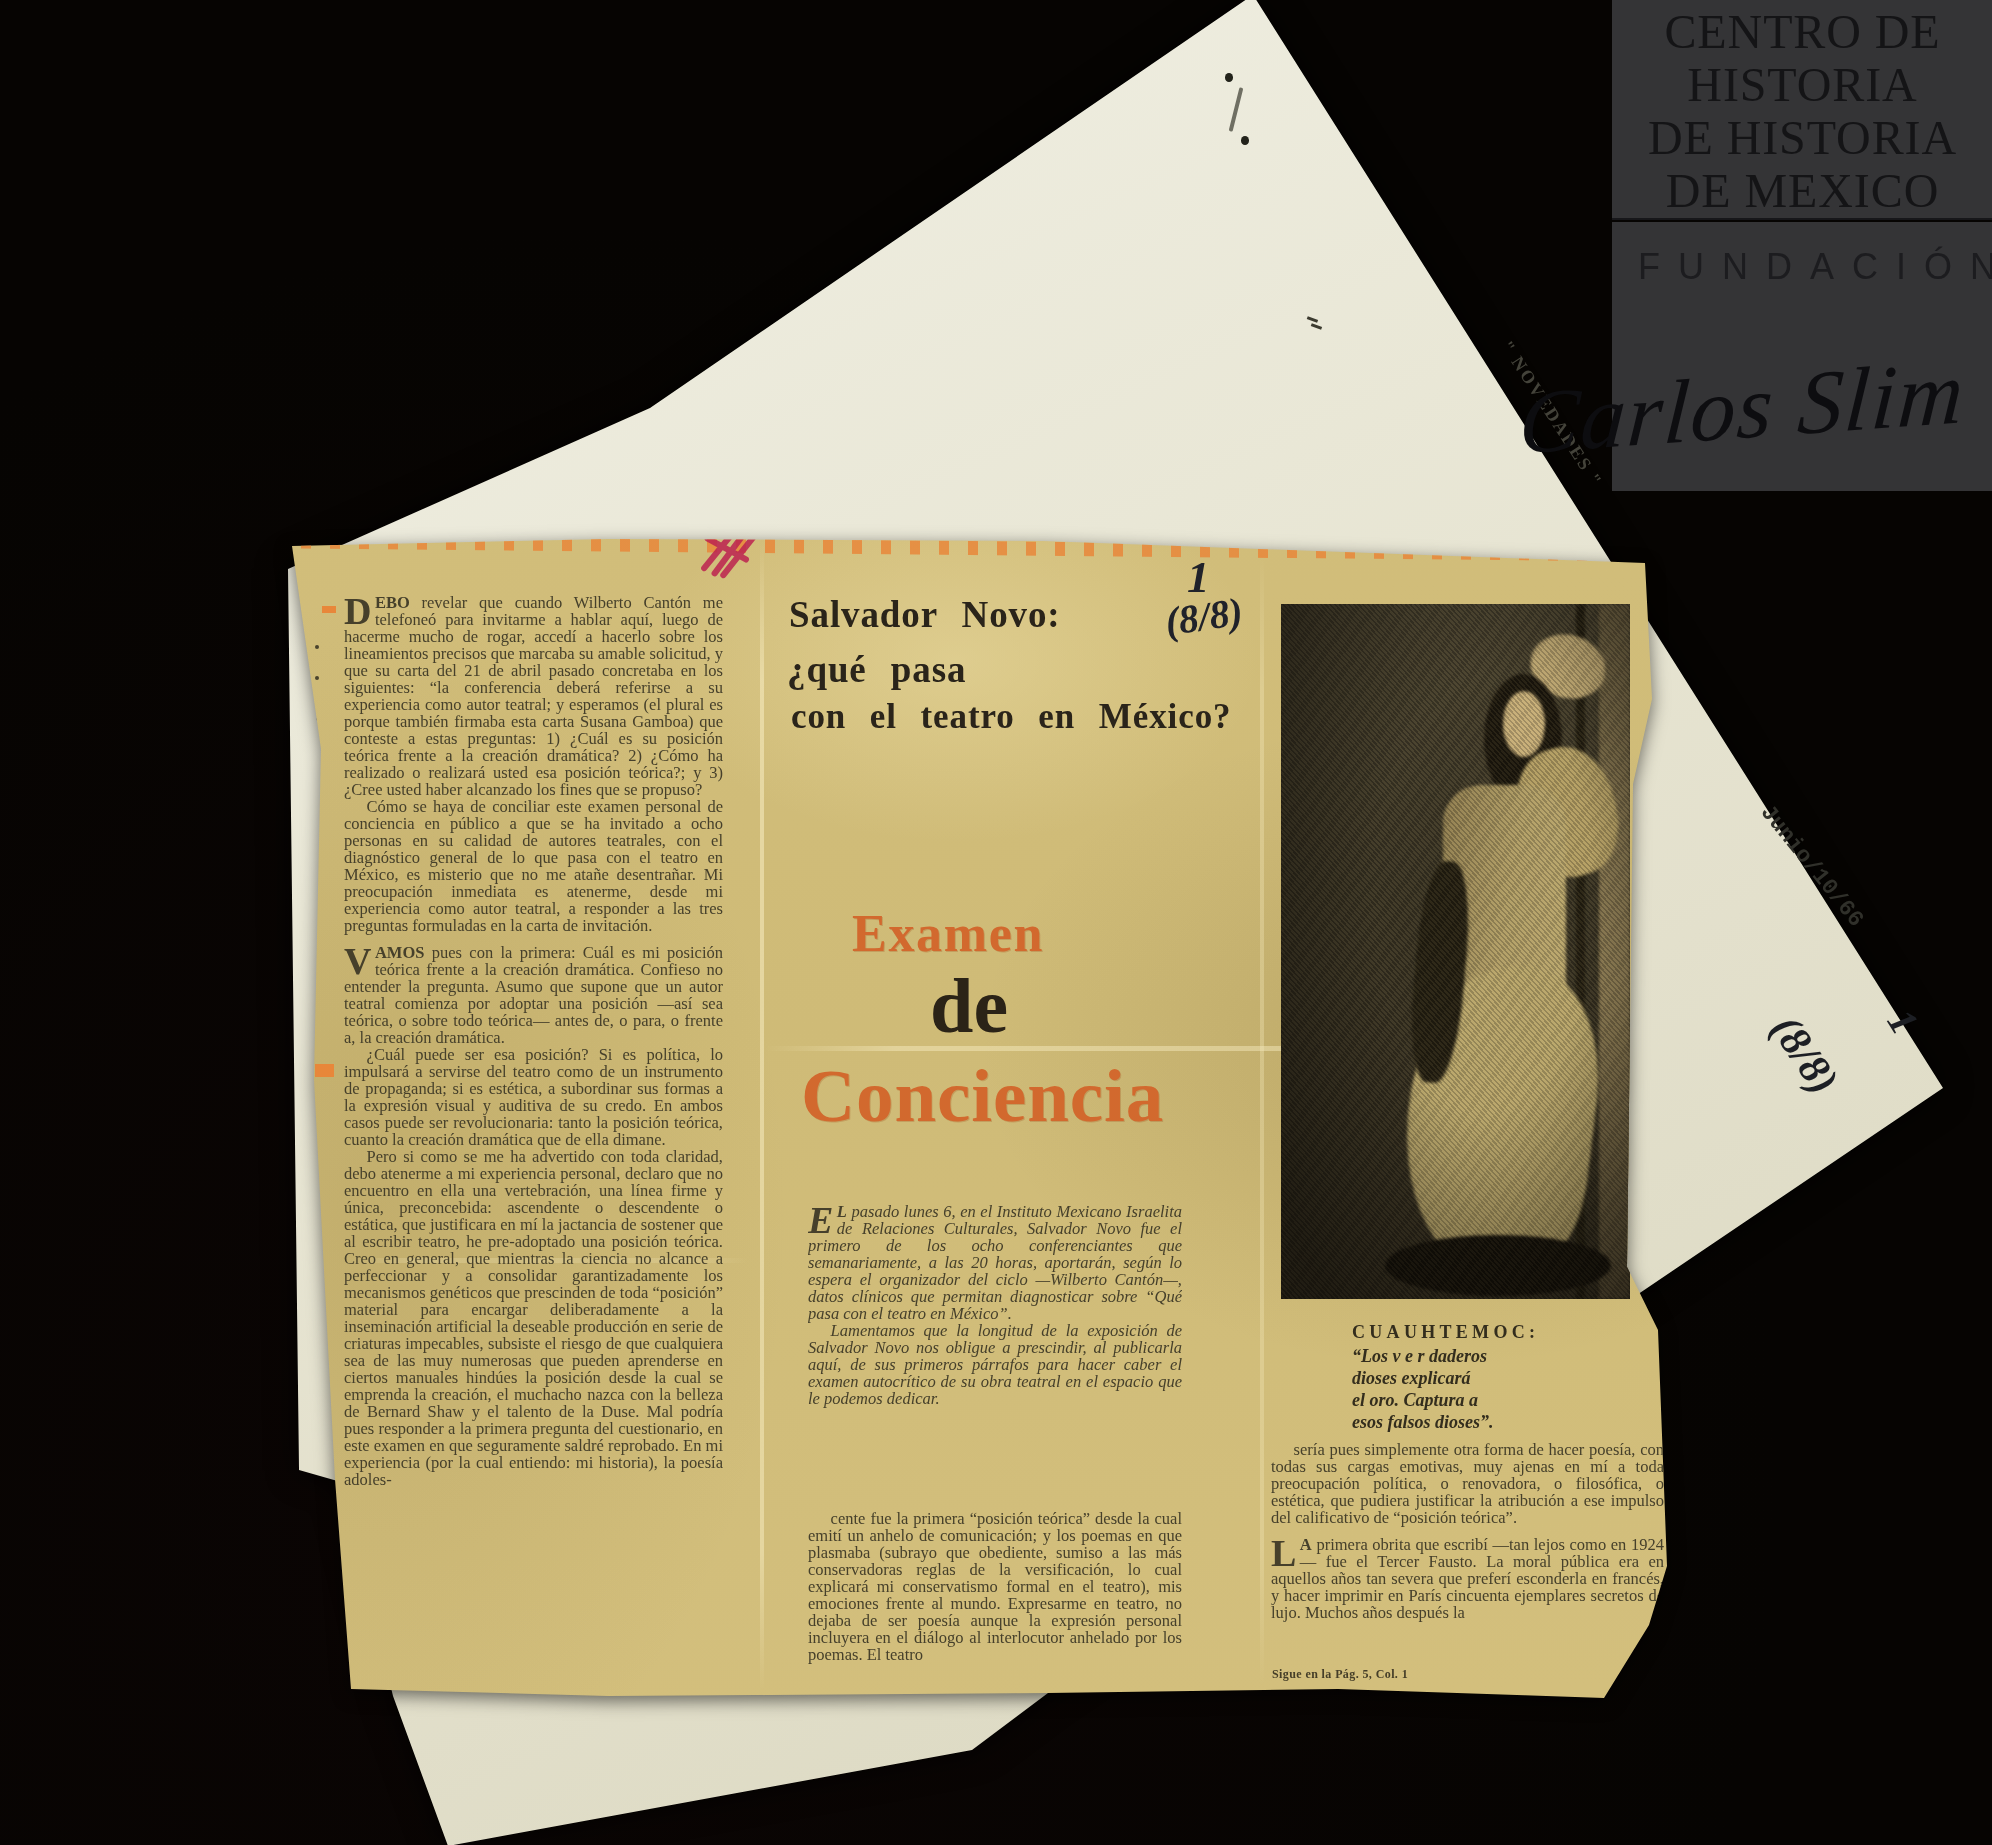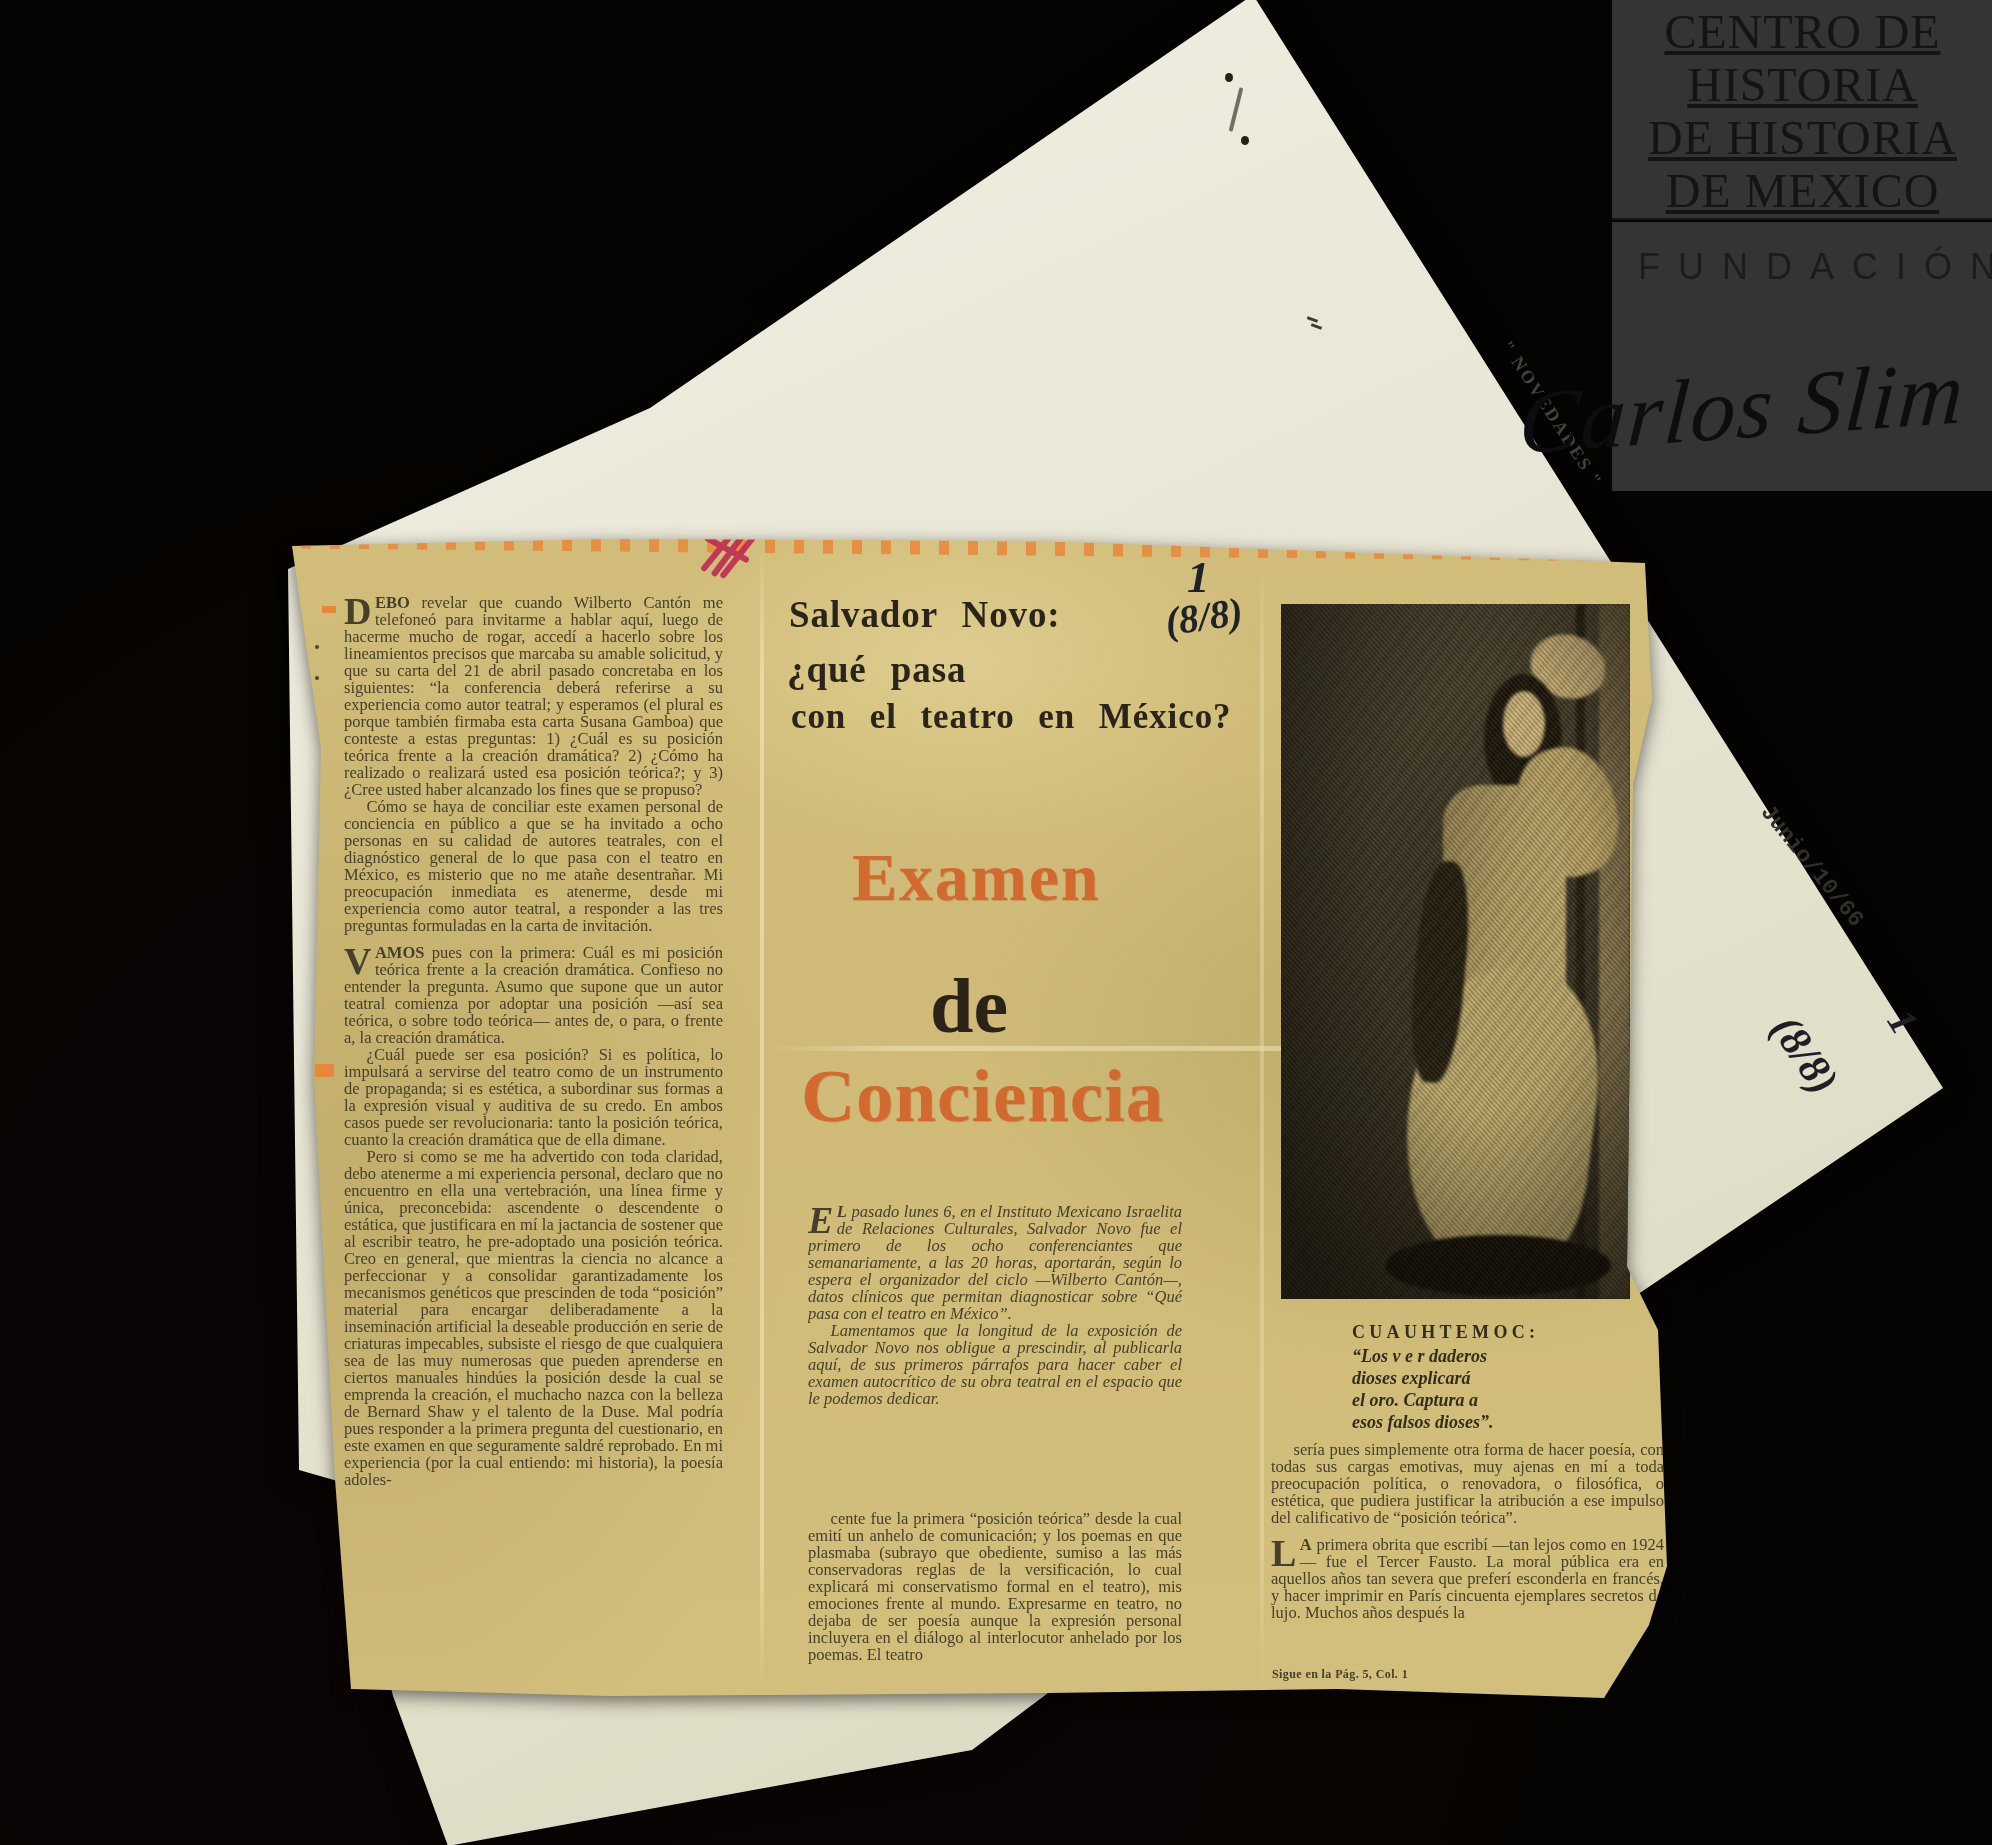--- a/index.html
+++ b/index.html
@@ -18,21 +18,21 @@
     font-size:18px;letter-spacing:2.2px;color:#44433a;font-weight:bold;white-space:nowrap;}
   #datestamp{position:absolute;left:1775px;top:800px;transform:rotate(51deg);transform-origin:0 0;
     font-family:"Liberation Mono",monospace;font-size:22.6px;font-weight:bold;color:#30302a;white-space:nowrap;}
   #note-right-1{position:absolute;left:1893px;top:998px;transform:rotate(58deg);font-style:italic;
     font-size:40px;color:#1d1f24;font-weight:bold;}
   #note-right-88{position:absolute;left:1802px;top:1006px;transform:rotate(56deg);transform-origin:0 0;
     font-style:italic;font-size:43px;color:#1d1f24;font-weight:bold;white-space:nowrap;}
   
   .wm{position:absolute;left:1612px;width:381px;background:rgba(56,56,58,.93);color:#141416;}
   #wm-top{top:0;height:220px;border-bottom:2.6px solid #17171a;text-align:center;padding-top:5.2px;box-sizing:border-box;}
-  #wm-top .ln{font-size:48px;line-height:53px;letter-spacing:0.9px;text-decoration:underline;}
+  #wm-top .ln{font-size:48px;line-height:53px;letter-spacing:0.9px;}
   #wm-bottom{top:222px;height:269px;}
   #foundation{margin-top:24px;padding-left:26px;font-family:"Liberation Sans",sans-serif;
     font-size:36px;font-weight:500;letter-spacing:18px;color:#1c1c1f;white-space:nowrap;}
   #signature{position:absolute;left:1519px;top:353px;width:521px;font-style:italic;font-size:90px;
     color:#0d0d10;transform:rotate(-4deg) skewX(-8deg);letter-spacing:1.7px;white-space:nowrap;}
   
   .clip-wrap{position:absolute;inset:0;filter:drop-shadow(0 5.2px 8.7px rgba(0,0,0,.55));}
   #clipping{position:absolute;inset:0;
     background:
       radial-gradient(ellipse 435px 261px at 956px 660px, rgba(238,224,168,.45), transparent 70%),
@@ -119,21 +119,21 @@
         </g>
       </svg>
 
       <div class="kicker" style="left:789px;top:593px;">Salvador  Novo:</div>
       <div class="kicker" style="left:787px;top:648px;">¿qué pasa</div>
       <div class="kicker" style="left:785px;top:697px;font-size:35px;margin-left:6px;">con el teatro en México?</div>
 
       <div class="handnote" style="left:1187px;top:551px;font-size:45px;">1</div>
       <div class="handnote" style="left:1165px;top:593px;font-size:40px;transform:rotate(-8deg);">(8/8)</div>
 
-      <div class="headline hl-orange" style="left:852px;top:838px;font-size:68px;letter-spacing:1.7px;text-align:center;">Examen</div>
+      <div class="headline hl-orange" style="left:852px;top:904px;font-size:52px;letter-spacing:1.7px;text-align:center;">Examen</div>
       <div class="headline hl-black" style="left:930px;top:961px;font-size:78px;">de</div>
       <div class="headline hl-orange" style="left:793px;top:1053px;font-size:75px;letter-spacing:0.9px;margin-left:8px;">Conciencia</div>
 
       <div class="col" style="left:344px;top:594px;width:379px;height:1097px;">
           <p class="np-p has-drop"><span class="drop">D</span><b class="lead">EBO</b> revelar que cuando Wilberto Cantón me telefoneó para invitarme a hablar aquí, luego de hacerme mucho de rogar, accedí a hacerlo sobre los lineamientos precisos que marcaba su amable solicitud, y que su carta del 21 de abril pasado concretaba en los siguientes: “la conferencia deberá referirse a su experiencia como autor teatral; y esperamos (el plural es porque también firmaba esta carta Susana Gamboa) que conteste a estas preguntas: 1) ¿Cuál es su posición teórica frente a la creación dramática? 2) ¿Cómo ha realizado o realizará usted esa posición teórica?; y 3) ¿Cree usted haber alcanzado los fines que se propuso?</p>
           <p class="np-p">Cómo se haya de conciliar este examen personal de conciencia en público a que se ha invitado a ocho personas en su calidad de autores teatrales, con el diagnóstico general de lo que pasa con el teatro en México, es misterio que no me atañe desentrañar. Mi preocupación inmediata es atenerme, desde mi experiencia como autor teatral, a responder a las tres preguntas formuladas en la carta de invitación.</p>
           <p class="np-p has-drop"><span class="drop">V</span><b class="lead">AMOS</b> pues con la primera: Cuál es mi posición teórica frente a la creación dramática. Confieso no entender la pregunta. Asumo que supone que un autor teatral comienza por adoptar una posición —así sea teórica, o sobre todo teórica— antes de, o para, o frente a, la creación dramática.</p>
           <p class="np-p">¿Cuál puede ser esa posición? Si es política, lo impulsará a servirse del teatro como de un instrumento de propaganda; si es estética, a subordinar sus formas a la expresión visual y auditiva de su credo. En ambos casos puede ser revolucionaria: tanto la posición teórica, cuanto la creación dramática que de ella dimane.</p>
           <p class="np-p">Pero si como se me ha advertido con toda claridad, debo atenerme a mi experiencia personal, declaro que no encuentro en ella una vertebración, una línea firme y única, preconcebida: ascendente o descendente o estática, que justificara en mí la jactancia de sostener que al escribir teatro, he pre-adoptado una posición teórica. Creo en general, que mientras la ciencia no alcance a perfeccionar y a consolidar garantizadamente los mecanismos genéticos que prescinden de toda “posición” material para encargar deliberadamente a la inseminación artificial la deseable producción en serie de criaturas impecables, subsiste el riesgo de que cualquiera sea de las muy numerosas que pueden aprenderse en ciertos manuales hindúes la posición desde la cual se emprenda la creación, el muchacho nazca con la belleza de Bernard Shaw y el talento de la Duse. Mal podría pues responder a la primera pregunta del cuestionario, en este examen en que seguramente saldré reprobado. En mi experiencia (por la cual entiendo: mi historia), la poesía adoles-</p>
         </div>

